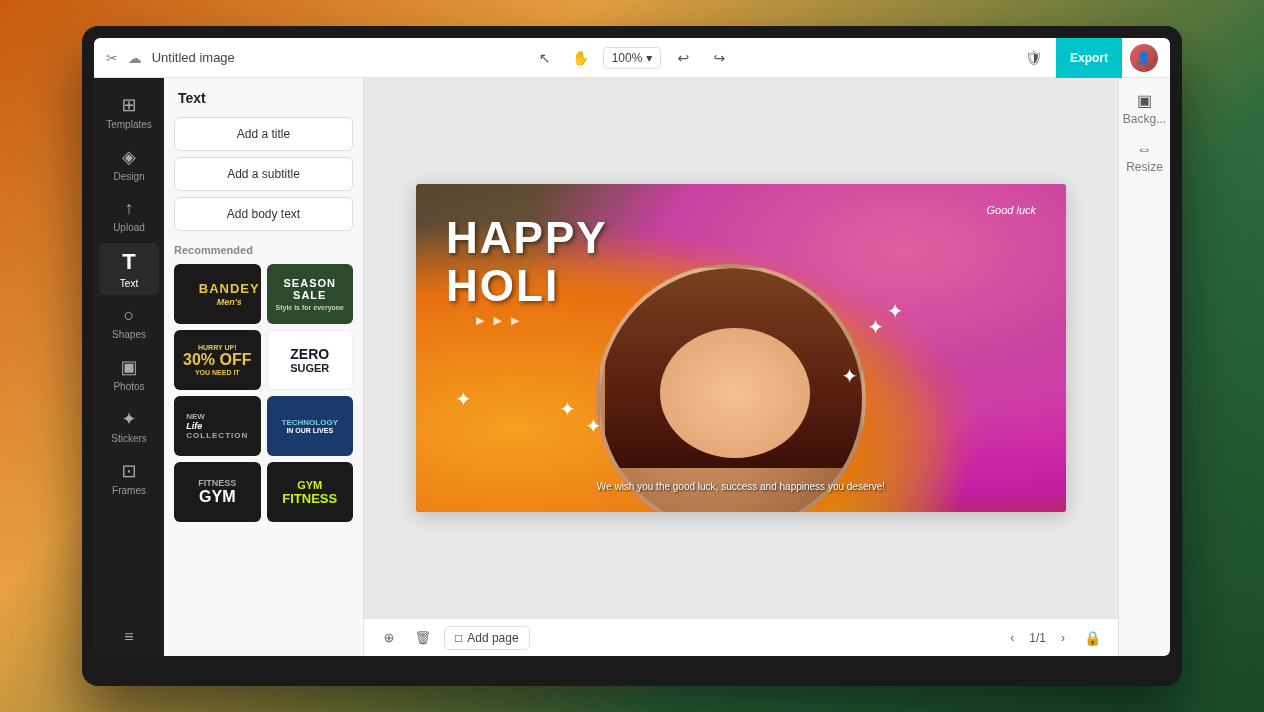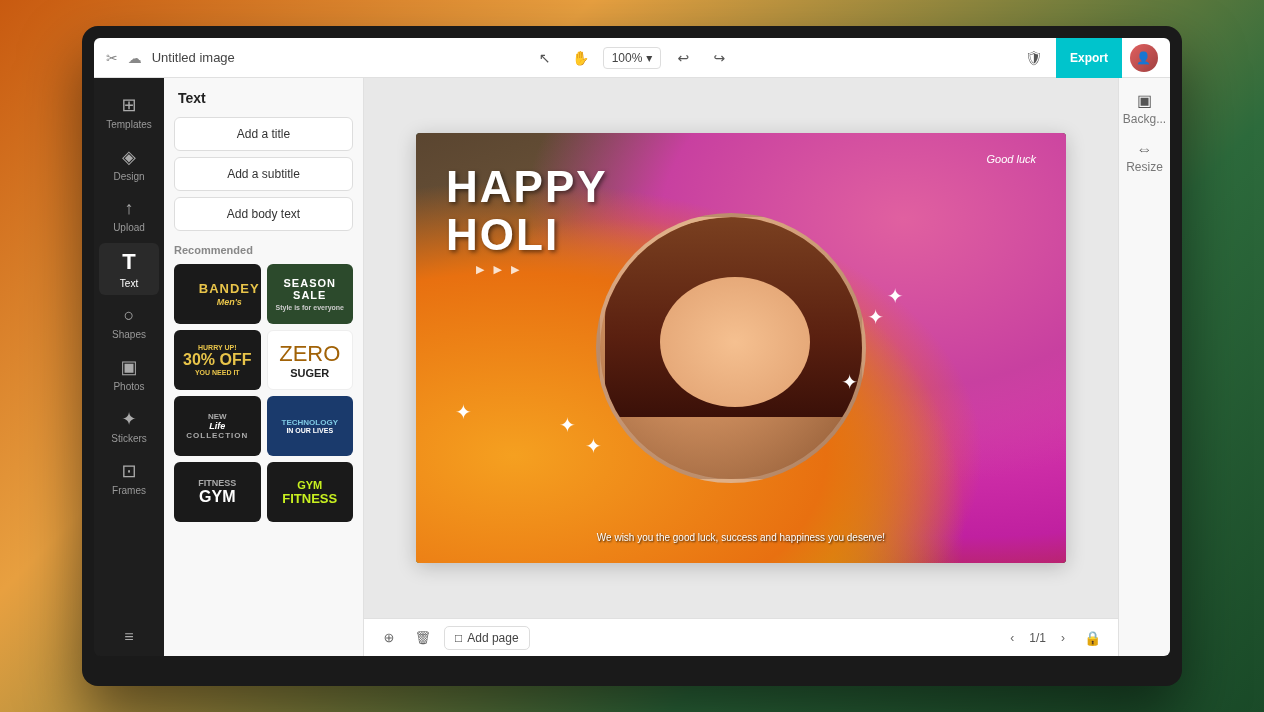--- a/index.html
+++ b/index.html
@@ -259,21 +259,21 @@
     .canvas-container {
       flex: 1;
       display: flex;
       align-items: center;
       justify-content: center;
       padding: 20px;
       overflow: hidden;
     }
     .canvas {
       width: 650px;
-      height: 430px;
+      height: 328px;
       background: #2d4a3e;
       border-radius: 4px;
       position: relative;
       overflow: hidden;
       box-shadow: 0 4px 20px rgba(0,0,0,0.2);
     }
     
     .canvas-bg {
       position: absolute;
       inset: 0;
@@ -550,27 +550,27 @@
             <div class="template-card tmpl-30off">
               <div style="text-align:center;">
                 <div style="font-size:7px;color:#e8c44a;font-weight:700;">HURRY UP!</div>
                 <div style="font-size:16px;font-weight:900;color:#e8c44a;">30% OFF</div>
                 <div style="font-size:7px;color:#e8c44a;">YOU NEED IT</div>
               </div>
             </div>
 
             <div class="template-card tmpl-zero">
               <div style="text-align:center;">
-                <div style="font-size:22px;font-weight:400;color:#a16207;">ZERO</div>
+                <div style="font-size:14px;font-weight:700;color:#0f172a;">ZERO</div>
                 <div style="font-size:11px;font-weight:700;color:#222;">SUGER</div>
               </div>
             </div>
 
             <div class="template-card tmpl-newlife">
-              <div style="text-align:center;">
+              <div style="text-align:left;">
                 <div style="font-size:8px;color:#aaa;text-transform:uppercase;">NEW</div>
                 <div style="font-size:9px;color:#fff;font-style:italic;">Life</div>
                 <div style="font-size:8px;color:#aaa;letter-spacing:1px;">COLLECTION</div>
               </div>
             </div>
 
             <div class="template-card tmpl-tech">
               <div style="text-align:center;">
                 <div style="font-size:8px;color:#7ec8e3;font-weight:700;">TECHNOLOGY</div>
                 <div style="font-size:7px;color:#fff;">IN OUR LIVES</div>

